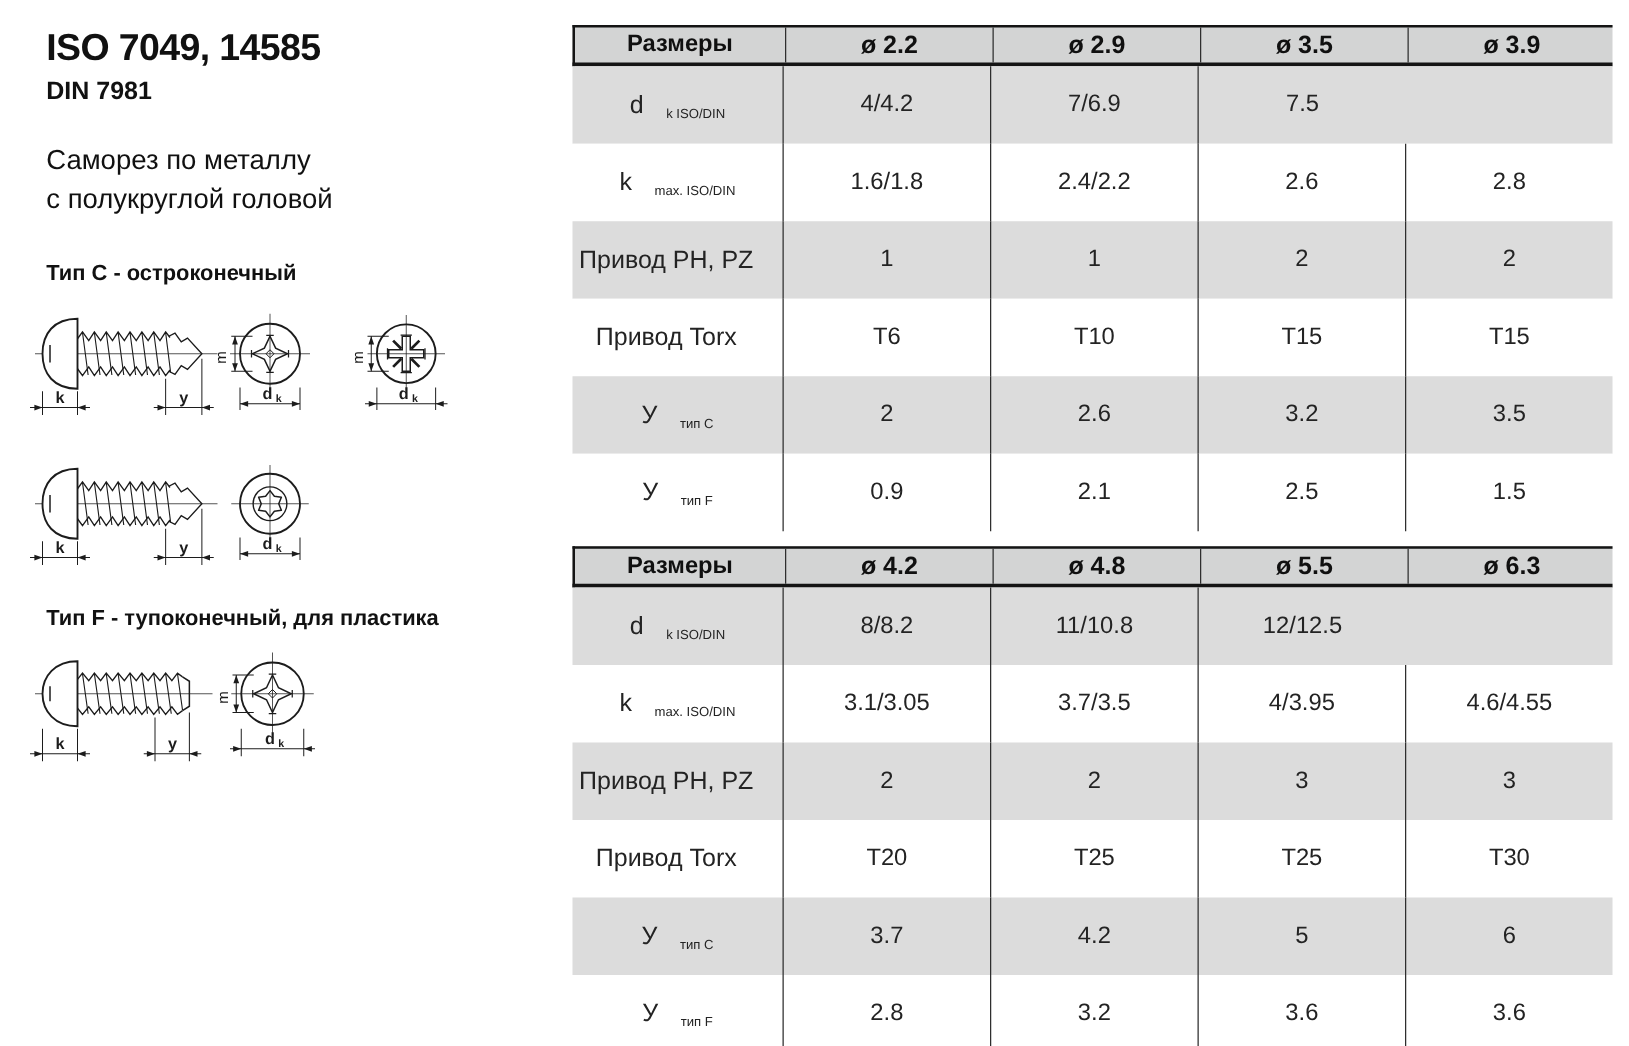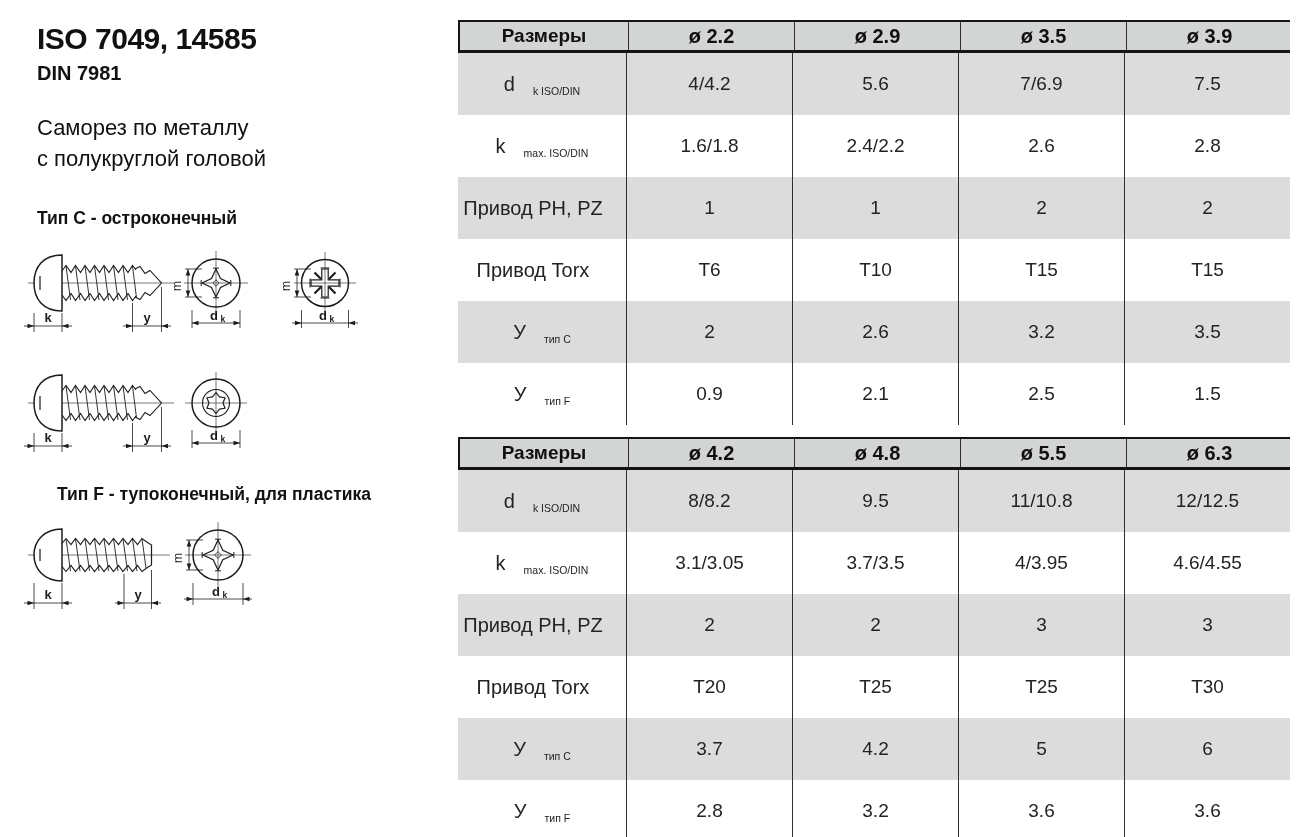--- a/index.html
+++ b/index.html
@@ -47,21 +47,21 @@
 </head>
 <body>
 
 <div class="abs title">ISO 7049, 14585</div>
 <div class="abs din">DIN 7981</div>
 <div class="abs desc">
   <div>Саморез по металлу</div>
   <div>с полукруглой головой</div>
 </div>
 <div class="abs type-heading" style="top:208px;">Тип C - остроконечный</div>
-<div class="abs type-heading" style="top:484px;margin-left:20px;">Тип F - тупоконечный, для пластика</div>
+<div class="abs type-heading" style="top:484px;">Тип F - тупоконечный, для пластика</div>
 
 <svg class="abs" style="left:28px;top:243px;" width="340" height="97" viewBox="0 0 340 97">
   <g stroke="#1c1c1c" fill="none">
     <line x1="0" y1="40" x2="146" y2="40" stroke-width="0.6"></line>
     <path d="M34 12 C15 12 6 24 6 40 C6 56 15 68 34 68 L34 12 Z" stroke-width="1.5" fill="#fff"></path>
     <line x1="12" y1="33" x2="12" y2="47" stroke-width="1.2"></line>
     <path d="M34 28 L38 22.5 L43 29.5 L47.5 22.5 L52.5 29.5 L57 22.5 L62 29.5 L66.5 22.5 L71.5 29.5 L76 22.5 L81 29.5 L85.5 22.5 L90.5 29.5 L95 22.5 L100 29.5 L104.5 22.5 L108 27" stroke-width="1.1"></path>
     <path d="M34 52 L38 57.5 L43 50.5 L47.5 57.5 L52.5 50.5 L57 57.5 L62 50.5 L66.5 57.5 L71.5 50.5 L76 57.5 L81 50.5 L85.5 57.5 L90.5 50.5 L95 57.5 L100 50.5 L104.5 57.5 L108 53" stroke-width="1.1"></path>
     <path d="M38 23 L42.5 57 M47.5 23 L52 57 M57 23 L61.5 57 M66.5 23 L71 57 M76 23 L80.5 57 M85.5 23 L90 57 M95 23 L99.5 57 M104.5 23 L108.5 55" stroke-width="0.9"></path>
     <path d="M107 26 L112 23.5 L117 30.5 L122 27.5 L133.5 40 L122 52.5 L117 49.5 L112 56.5 L107 54" stroke-width="1.1"></path>
@@ -198,21 +198,20 @@
     <div class="th">ø 2.2</div>
     <div class="th">ø 2.9</div>
     <div class="th">ø 3.5</div>
     <div class="th">ø 3.9</div>
   </div>
   <div class="tr shaded">
     <div class="td">
         <span class="lblwrap"><span class="lm">d</span><span class="ls">k ISO/DIN</span></span>
       </div>
     <div class="td">4/4.2</div>
-    <div class="td">5.6</div>
     <div class="td">7/6.9</div>
     <div class="td">7.5</div>
   </div>
   <div class="tr">
     <div class="td">
         <span class="lblwrap"><span class="lm">k</span><span class="ls">max. ISO/DIN</span></span>
       </div>
     <div class="td">1.6/1.8</div>
     <div class="td">2.4/2.2</div>
     <div class="td">2.6</div>
@@ -262,21 +261,20 @@
     <div class="th">ø 4.2</div>
     <div class="th">ø 4.8</div>
     <div class="th">ø 5.5</div>
     <div class="th">ø 6.3</div>
   </div>
   <div class="tr shaded">
     <div class="td">
         <span class="lblwrap"><span class="lm">d</span><span class="ls">k ISO/DIN</span></span>
       </div>
     <div class="td">8/8.2</div>
-    <div class="td">9.5</div>
     <div class="td">11/10.8</div>
     <div class="td">12/12.5</div>
   </div>
   <div class="tr">
     <div class="td">
         <span class="lblwrap"><span class="lm">k</span><span class="ls">max. ISO/DIN</span></span>
       </div>
     <div class="td">3.1/3.05</div>
     <div class="td">3.7/3.5</div>
     <div class="td">4/3.95</div>

